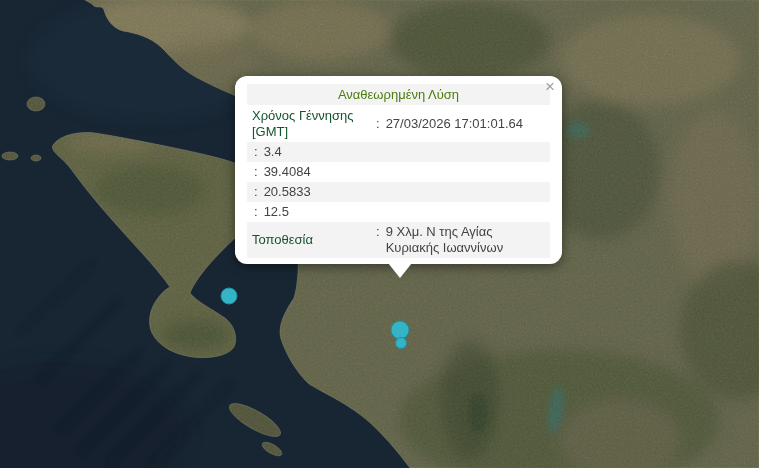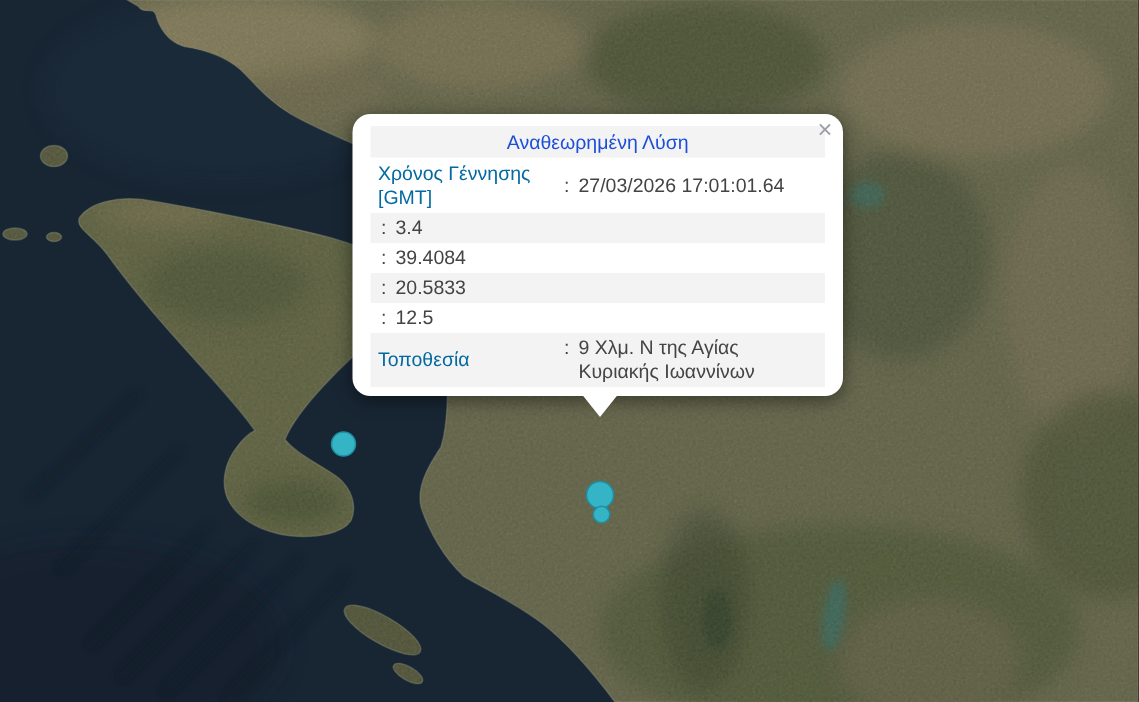--- a/index.html
+++ b/index.html
@@ -7,26 +7,26 @@
          font-family:"Liberation Sans","DejaVu Sans",sans-serif;}
   .map-svg{position:absolute;left:0;top:0;width:759px;height:468px;display:block;cursor:grab;}
 
   
   .popup{position:absolute;left:235px;top:76px;width:327px;box-sizing:border-box;
          background:#fff;border-radius:12px;padding:8px 10px 6px;
          box-shadow:0 3px 12px rgba(0,0,0,.45);
          font-size:13px;color:#444;}
   .popup-close{position:absolute;top:2px;right:7px;font-size:17px;line-height:1;
                color:#9aa0a6;cursor:pointer;user-select:none;}
-  .popup-title{background:#f3f3f3;color:#1d4ed8;text-align:center;
+  .popup-title{background:#f3f3f3;color:#4d7c0f;text-align:center;
                padding:3px 0;margin:0 2px 1px 2px;}
   .rows{margin:0 2px;}
   .row{display:flex;align-items:center;padding:2px 5px;line-height:16px;}
   .row.striped{background:#f3f3f3;}
-  .row-label{width:122px;flex:none;color:#0369a1;}
+  .row-label{width:122px;flex:none;color:#14532d;}
   .row-val{flex:1;display:flex;align-items:flex-start;}
   .sep{margin:0 6px 0 2px;flex:none;}
   .val{flex:1;}
   .popup-footer{padding:5px 5px 2px 7px;}
   .klik-link{color:#45a9c1;cursor:pointer;text-decoration:none;}
   .tail{position:absolute;left:153px;top:100%;margin-top:-1px;width:0;height:0;
         border-left:12px solid transparent;border-right:12px solid transparent;
         border-top:15px solid #fff;}
 </style>
 </head>

